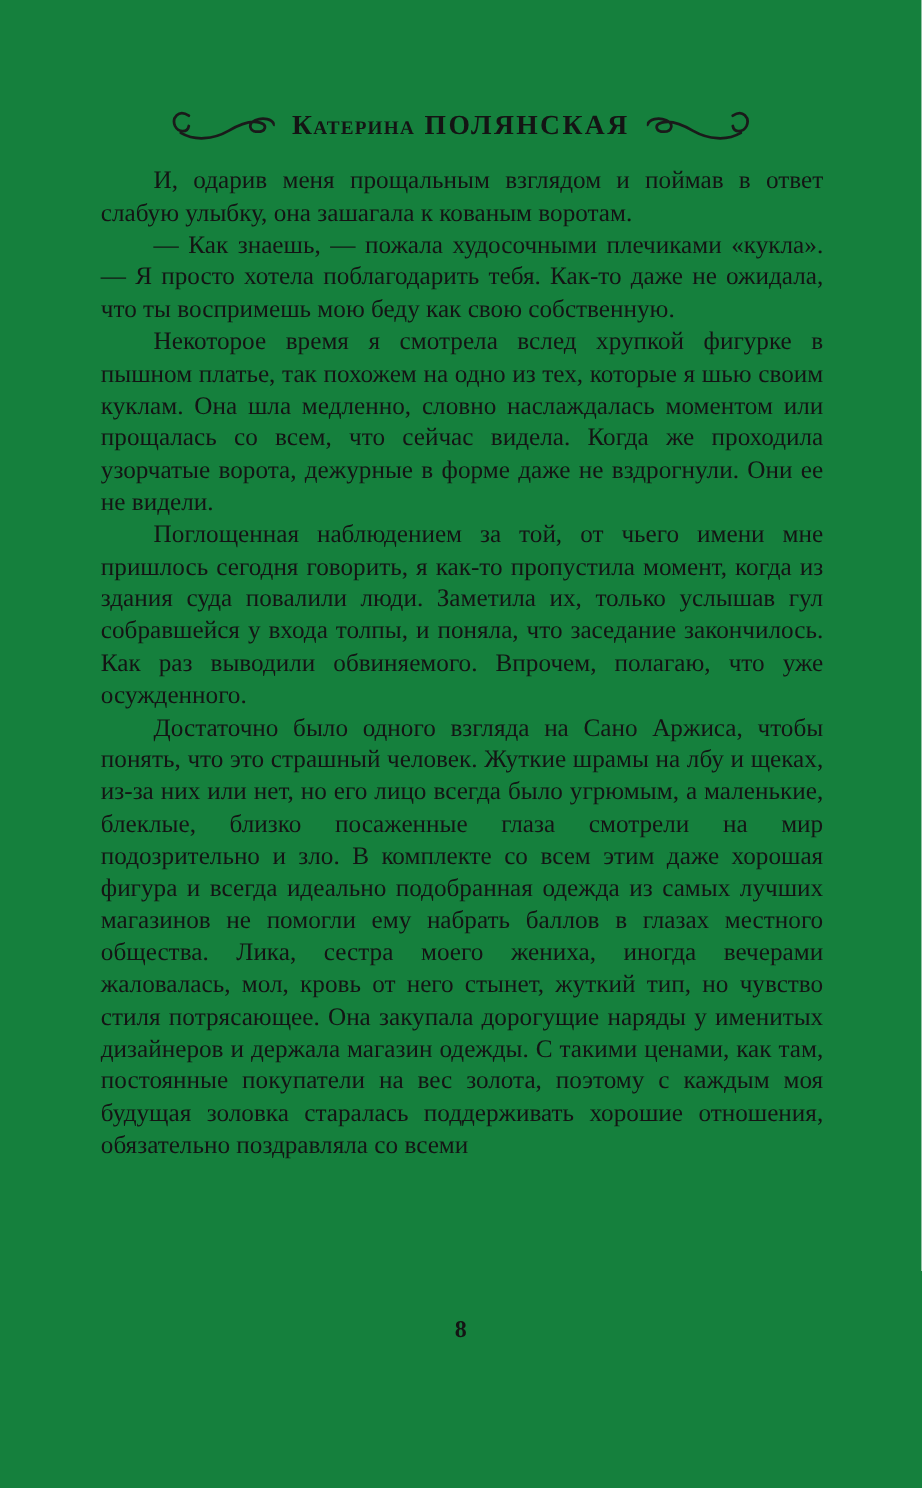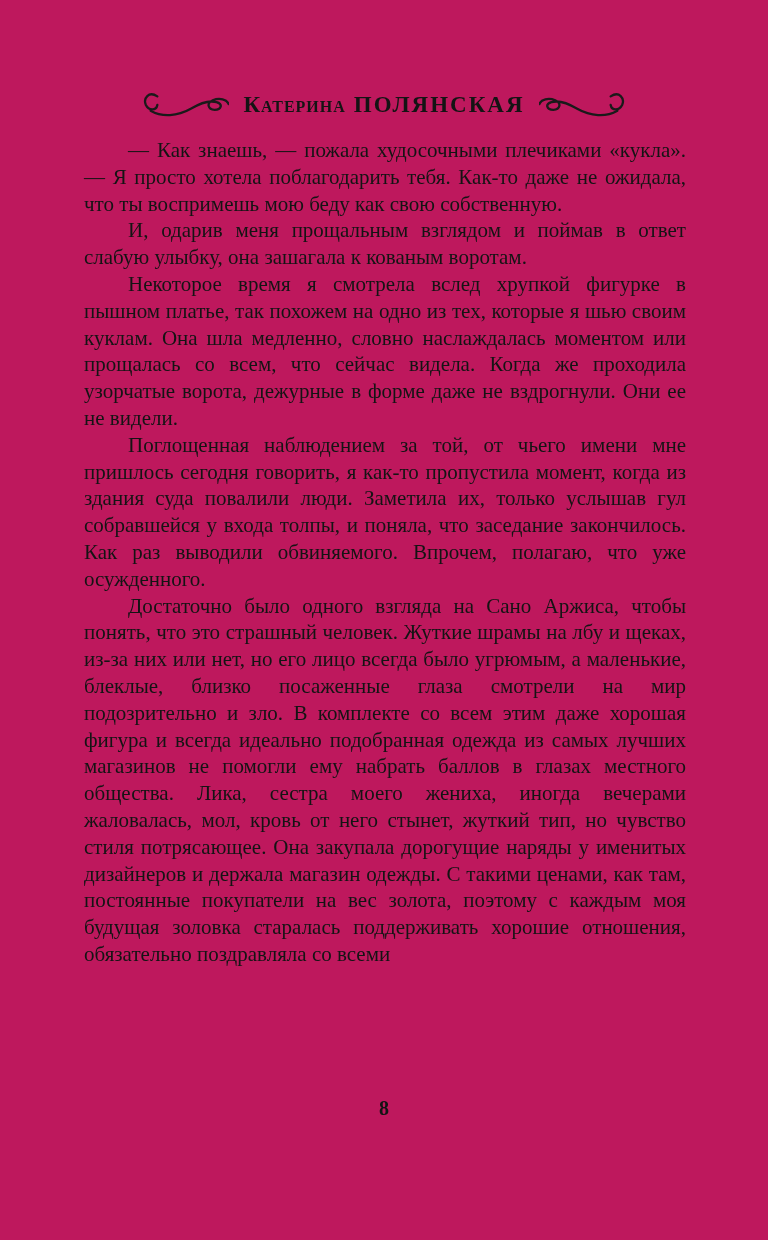--- a/index.html
+++ b/index.html
@@ -4,21 +4,21 @@
 <style>
   html, body {
     margin: 0;
     padding: 0;
     background: #ffffff;
   }
   .page {
     position: relative;
     width: 768px;
     height: 1240px;
-    background: #be185d;
+    background: #15803d;
     color: #141414;
     font-family: "Liberation Serif", "DejaVu Serif", serif;
     overflow: hidden;
   }
   .running-header {
     position: absolute;
     top: 90px;
     left: 0;
     right: 0;
     display: flex;
@@ -89,22 +89,22 @@
     </div>
     <svg class="flourish" viewBox="0 0 90 30" xmlns="http://www.w3.org/2000/svg" aria-hidden="true">
       <g transform="translate(90,0) scale(-1,1)">
         <path d="M15 6 C6 0 0 8 3 15 C6 21 14 21 15 15"></path>
         <path d="M8 21 C20 28 36 27 50 19 C60 13 70 10 77 12 C84 14 82 20 75 20 C68 20 66 13 73 10 C80 7 88 9 89.5 14"></path>
       </g>
     </svg>
   </div>
 
   <div class="text-block">
+    <p>И, одарив меня прощальным взглядом и поймав в ответ слабую улыбку, она зашагала к кованым воротам.</p>
     <p>— Как знаешь, — пожала худосочными плечиками «кукла». — Я просто хотела поблагодарить тебя. Как-то даже не ожидала, что ты воспримешь мою беду как свою собственную.</p>
-    <p>И, одарив меня прощальным взглядом и поймав в ответ слабую улыбку, она зашагала к кованым воротам.</p>
     <p>Некоторое время я смотрела вслед хрупкой фигурке в пышном платье, так похожем на одно из тех, которые я шью своим куклам. Она шла медленно, словно наслаждалась моментом или прощалась со всем, что сейчас видела. Когда же проходила узорчатые ворота, дежурные в форме даже не вздрогнули. Они ее не видели.</p>
     <p>Поглощенная наблюдением за той, от чьего имени мне пришлось сегодня говорить, я как-то пропустила момент, когда из здания суда повалили люди. Заметила их, только услышав гул собравшейся у входа толпы, и поняла, что заседание закончилось. Как раз выводили обвиняемого. Впрочем, полагаю, что уже осужденного.</p>
     <p>Достаточно было одного взгляда на Сано Аржиса, чтобы понять, что это страшный человек. Жуткие шрамы на лбу и щеках, из-за них или нет, но его лицо всегда было угрюмым, а маленькие, блеклые, близко посаженные глаза смотрели на мир подозрительно и зло. В комплекте со всем этим даже хорошая фигура и всегда идеально подобранная одежда из самых лучших магазинов не помогли ему набрать баллов в глазах местного общества. Лика, сестра моего жениха, иногда вечерами жаловалась, мол, кровь от него стынет, жуткий тип, но чувство стиля потрясающее. Она закупала дорогущие наряды у именитых дизайнеров и держала магазин одежды. С такими ценами, как там, постоянные покупатели на вес золота, поэтому с каждым моя будущая золовка старалась поддерживать хорошие отношения, обязательно поздравляла со всеми</p>
   </div>
 
   <div class="page-number">8</div>
 
 </div>
 
 </body></html>

